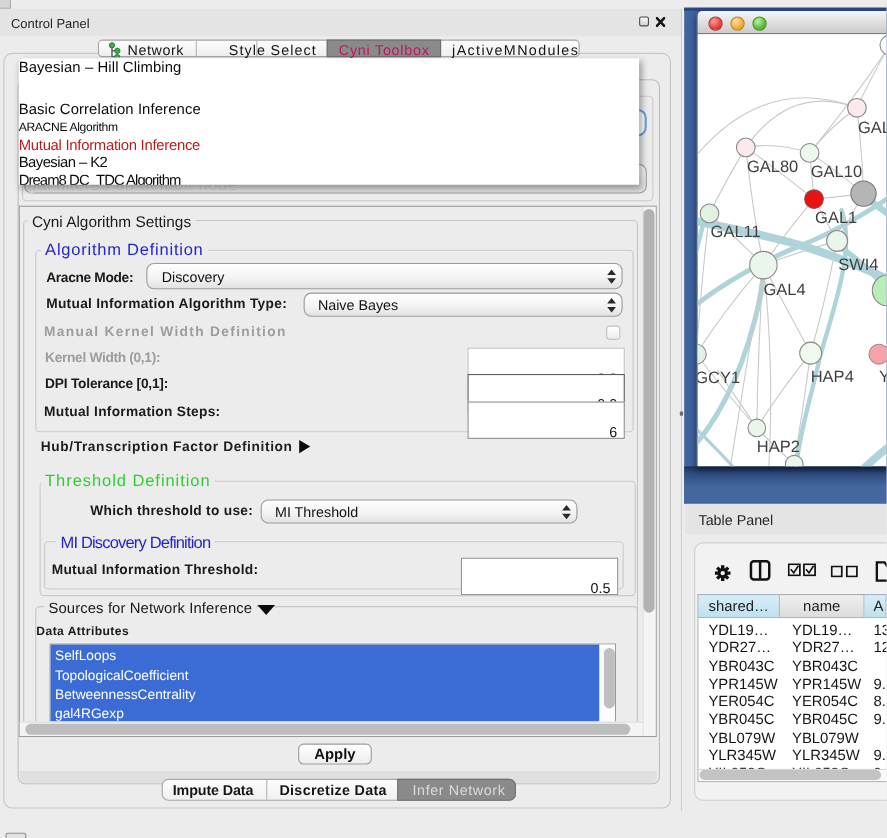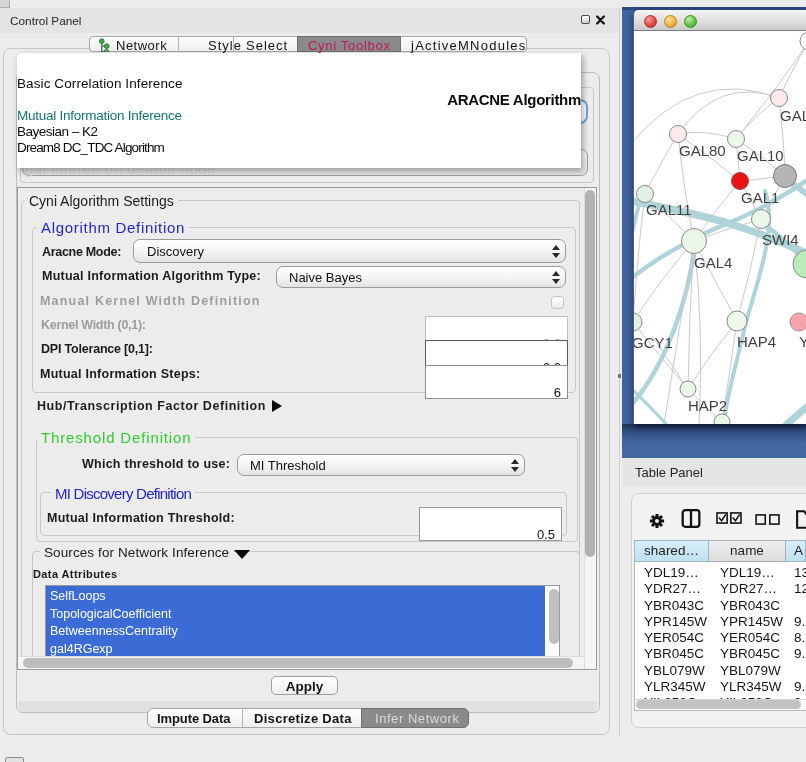--- a/index.html
+++ b/index.html
@@ -154,23 +154,24 @@
   <div class="abs tabtxt" style="left:375px;top:711px;color:#dadada;letter-spacing:0.55px;">Infer Network</div>
 </div>
 
 <div class="abs" style="left:617.5px;top:373.5px;width:3.5px;height:4.5px;background:#6a6a6a;border-radius:1px;"></div>
 
 <div class="abs" style="left:5px;top:757px;width:19px;height:8px;border:1.5px solid #8c8c8c;border-radius:2px;background:#e2e2e2;box-sizing:border-box;"></div>
 
 <div class="abs" style="left:25px;top:160px;font-size:15px;color:#d8d8d8;letter-spacing:0.5px;">gal filtered on default node</div>
 
 <div class="abs" style="left:17px;top:52.5px;width:564px;height:115.5px;background:#fff;border-radius:5px 0 0 0;box-shadow:2px 3px 6px rgba(0,0,0,0.35);overflow:hidden;">
+  <div style="font-size:13.5px;color:#0a0a0a;line-height:16.1px;padding-left:0;letter-spacing:0.1px;">Bayesian – Hill Climbing</div>
   <div style="font-size:13.5px;color:#0a0a0a;line-height:16.1px;padding-left:0;letter-spacing:0.1px;margin-top:23px;">Basic Correlation Inference</div>
-  <div style="font-size:15px;color:#0a0a0a;line-height:16.1px;padding-left:0;letter-spacing:-0.3px;font-weight:bold;text-align:right;">ARACNE Algorithm</div>
-  <div style="font-size:13.5px;color:#0f766e;line-height:16.1px;padding-left:0;letter-spacing:-0.25px;">Mutual Information Inference</div>
+  <div style="font-size:11px;color:#0a0a0a;line-height:16.1px;padding-left:0;letter-spacing:-0.3px;font-weight:normal;">ARACNE Algorithm</div>
+  <div style="font-size:13.5px;color:#b91c1c;line-height:16.1px;padding-left:0;letter-spacing:-0.25px;">Mutual Information Inference</div>
   <div style="font-size:13.5px;color:#0a0a0a;line-height:16.1px;padding-left:0;letter-spacing:-0.5px;">Bayesian – K2</div>
   <div style="font-size:13.5px;color:#0a0a0a;line-height:16.1px;padding-left:0;letter-spacing:-0.85px;">Dream8 DC_TDC Algorithm</div>
 </div>
 
 <div class="abs" style="left:622px;top:7px;width:184px;height:451px;background:#4064a0;"></div>
 <div class="abs" style="left:622px;top:7px;width:184px;height:3px;background:#2c4a80;"></div>
 
 <div class="abs" style="left:622px;top:424px;width:184px;height:34px;background:linear-gradient(#1c3256 0%,#2e4b7e 18%,#44679f 55%);"></div>
 
 <div class="abs" style="left:633px;top:10px;width:173px;height:414px;border-radius:5px 0 0 0;overflow:hidden;border-left:1px solid #55606e;box-sizing:border-box;box-shadow:0 3px 7px rgba(0,0,20,0.55);">

